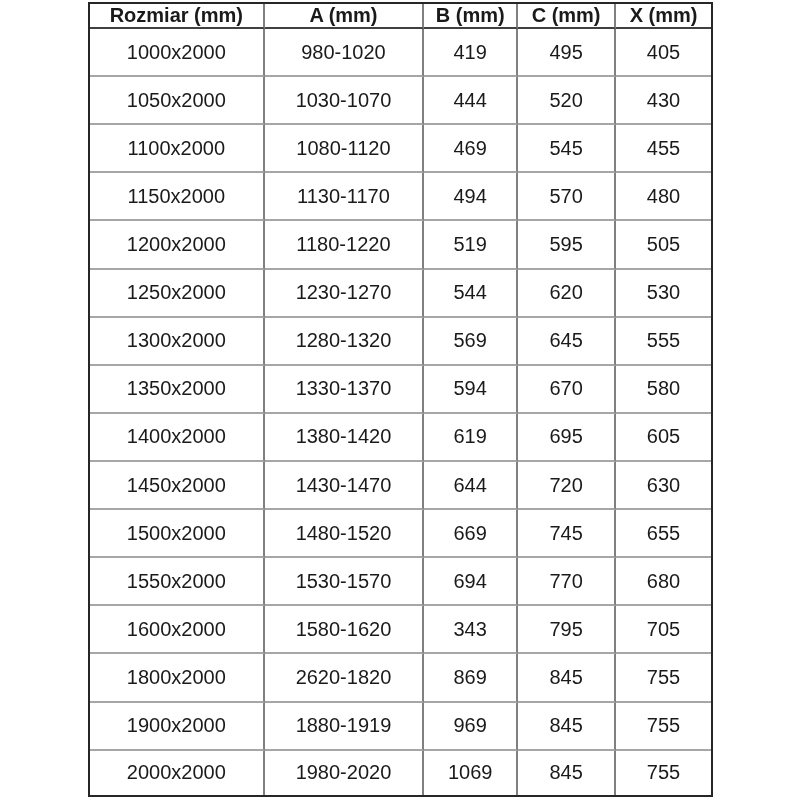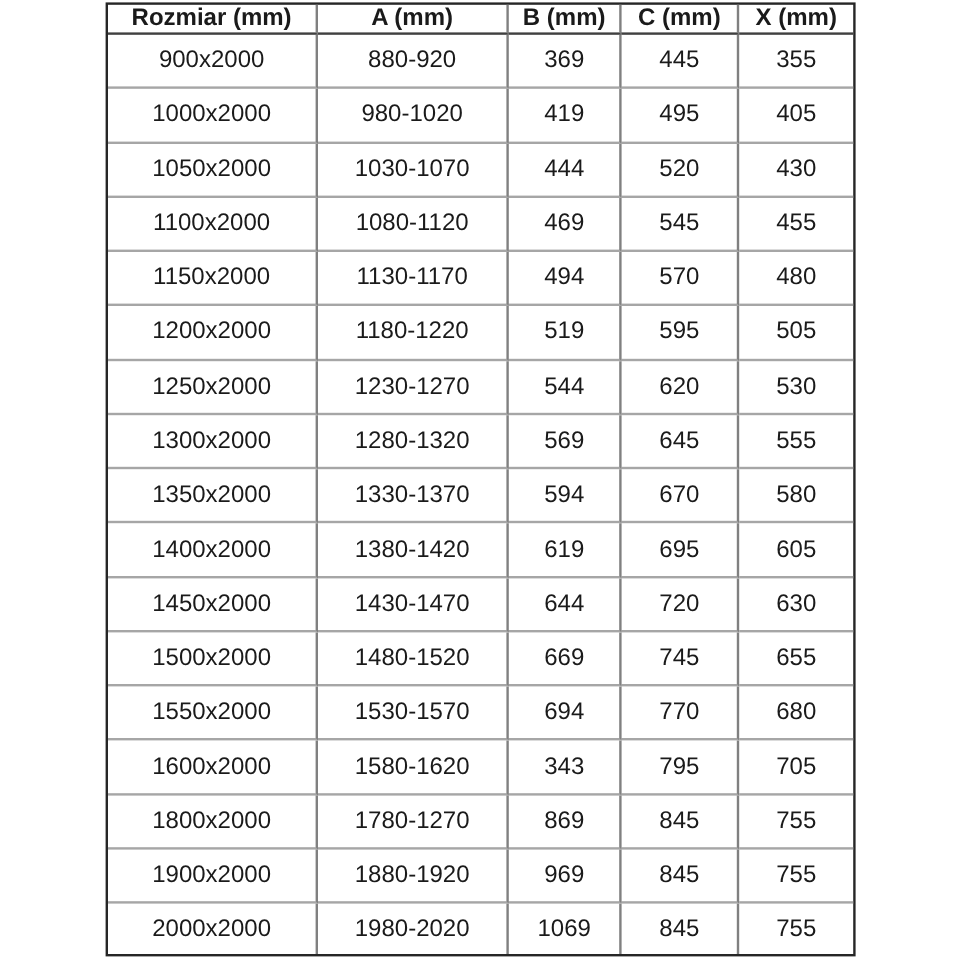--- a/index.html
+++ b/index.html
@@ -71,27 +71,20 @@
     <thead>
       <tr>
           <th>Rozmiar (mm)</th>
           <th>A (mm)</th>
           <th>B (mm)</th>
           <th>C (mm)</th>
           <th>X (mm)</th>
         </tr>
     </thead>
     <tbody>
-        <tr>
-          <td>900x2000</td>
-          <td>880-920</td>
-          <td>369</td>
-          <td>445</td>
-          <td>355</td>
-        </tr>
         <tr>
           <td>1000x2000</td>
           <td>980-1020</td>
           <td>419</td>
           <td>495</td>
           <td>405</td>
         </tr>
         <tr>
           <td>1050x2000</td>
           <td>1030-1070</td>
@@ -171,28 +164,28 @@
         </tr>
         <tr>
           <td>1600x2000</td>
           <td>1580-1620</td>
           <td>343</td>
           <td>795</td>
           <td>705</td>
         </tr>
         <tr>
           <td>1800x2000</td>
-          <td>1780-1270</td>
+          <td>2620-1820</td>
           <td>869</td>
           <td>845</td>
           <td>755</td>
         </tr>
         <tr>
           <td>1900x2000</td>
-          <td>1880-1920</td>
+          <td>1880-1919</td>
           <td>969</td>
           <td>845</td>
           <td>755</td>
         </tr>
         <tr>
           <td>2000x2000</td>
           <td>1980-2020</td>
           <td>1069</td>
           <td>845</td>
           <td>755</td>

